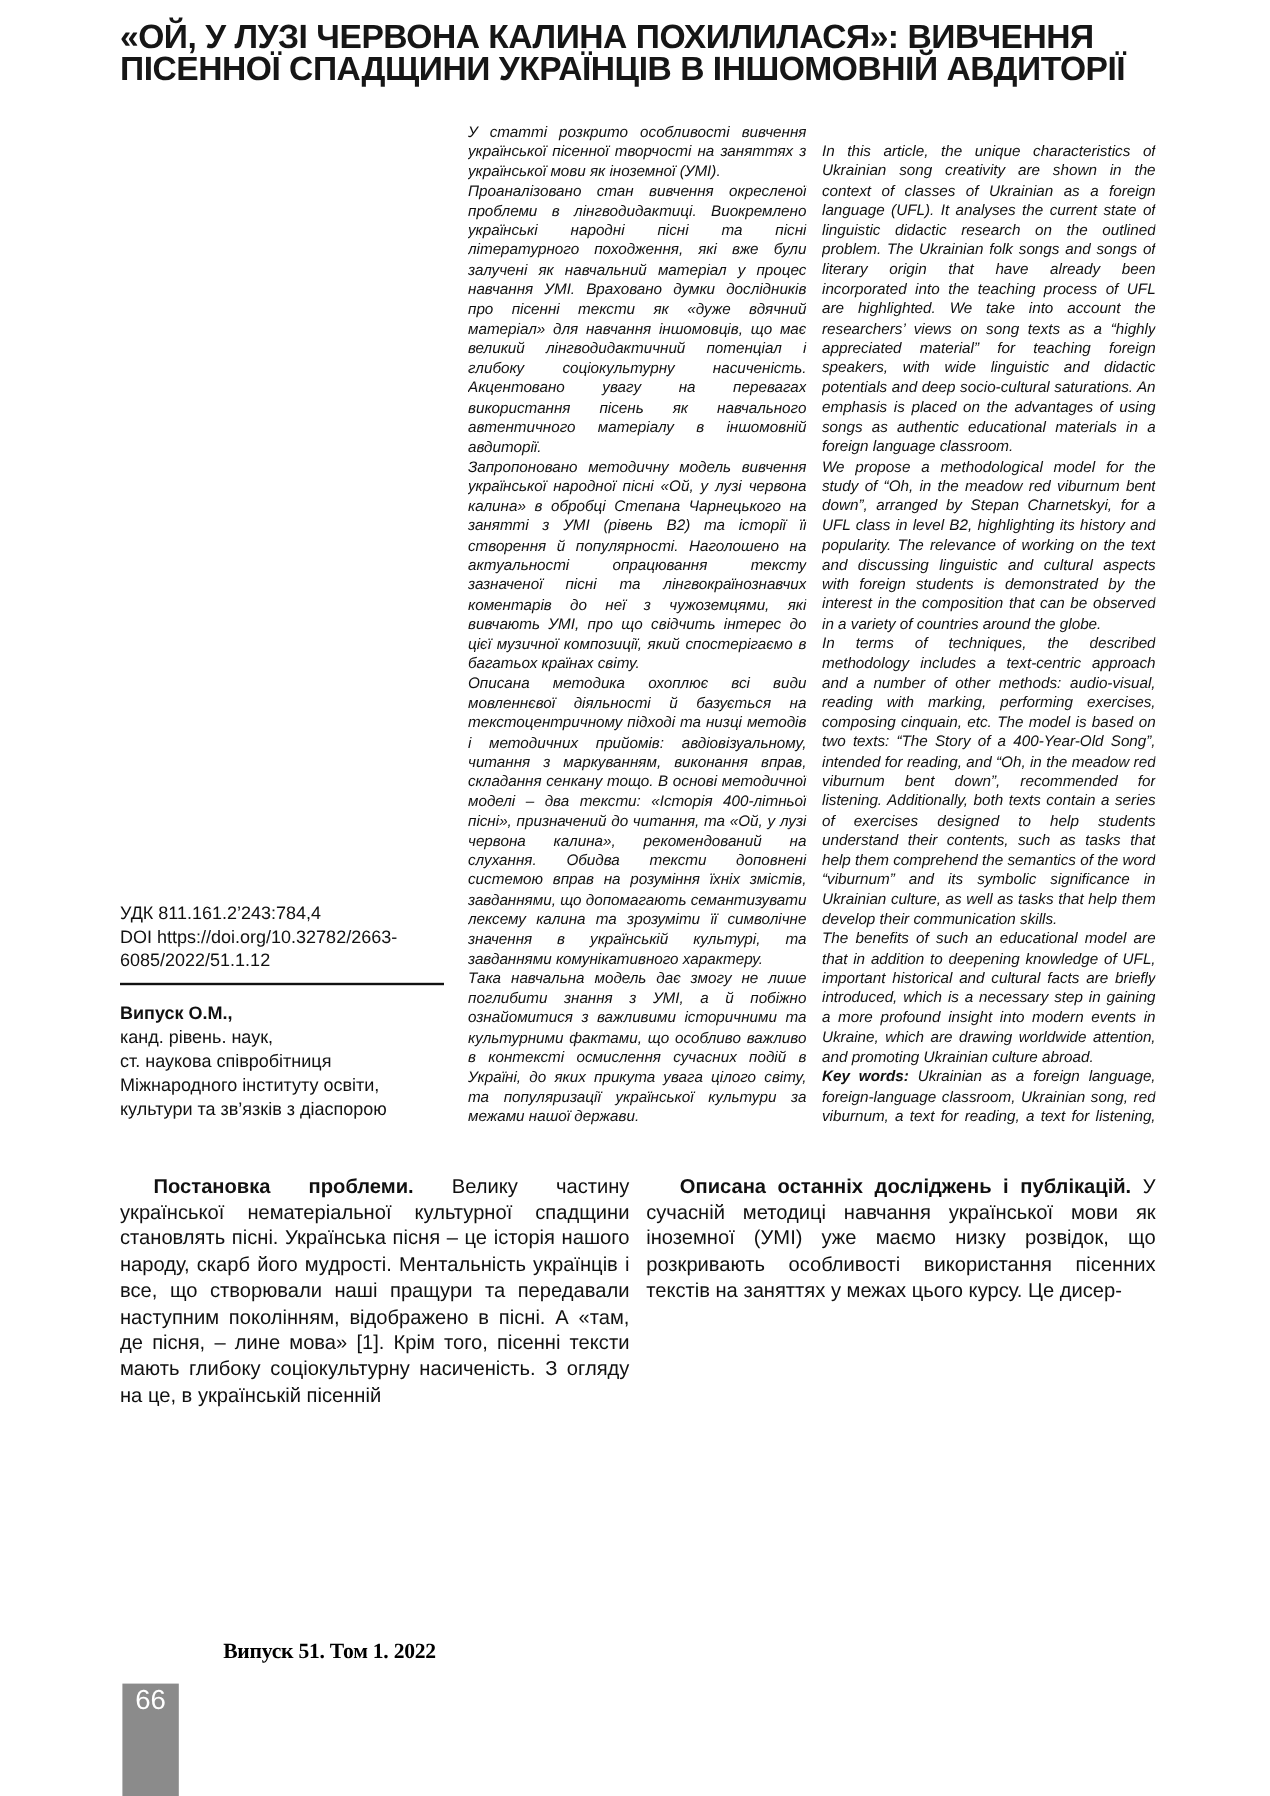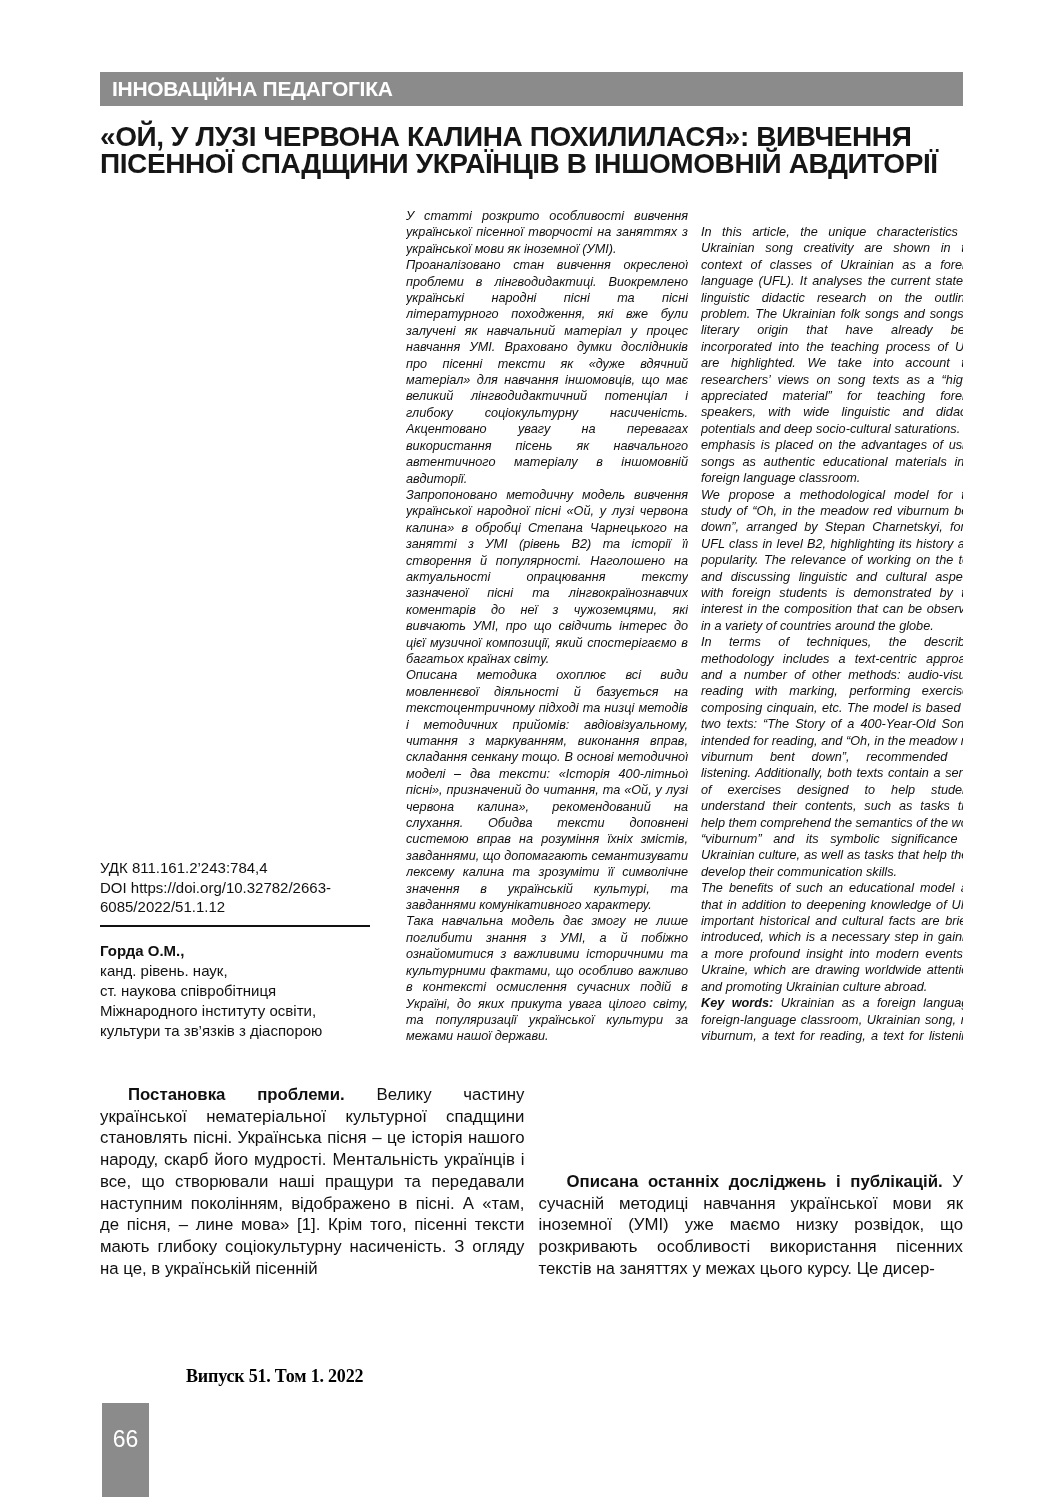--- a/index.html
+++ b/index.html
@@ -58,31 +58,30 @@
   .author-name { font-weight: bold; font-size: 15px; line-height: 20px; }
   .author-line { font-size: 15px; line-height: 20px; }
 
   .abs-col {
     font-style: italic;
     font-size: 12.7px;
     line-height: 16.4px;
     text-align: justify;
     overflow: hidden;
   }
-  .abs-uk { width: 282px; flex: 0 0 282px; margin-left: 36px; }
+  .abs-uk { width: 282px; flex: 0 0 282px; margin-left: 20px; }
   .abs-en { width: 278px; flex: 0 0 278px; margin-left: 13px; }
   .abs-col p { margin: 0; }
   .kw-label { font-weight: bold; }
   .en-gap { height: 16px; }
 
   .body-row {
     margin-top: 40px;
     display: flex;
     gap: 14px;
-    align-items: flex-end;
   }
   .body-col {
     flex: 1 1 0;
     font-size: 16.8px;
     line-height: 21.7px;
     text-align: justify;
     color: #101010;
   }
   .body-col p.indent { text-indent: 28px; }
   .lead-bold { font-weight: bold; }
@@ -90,57 +89,54 @@
   .page-badge {
     position: absolute;
     left: 102px;
     top: 1403px;
     width: 47px;
     height: 94px;
     background: #8b8b8b;
     color: #ffffff;
     font-size: 23px;
     text-align: center;
-    padding-top: 23px;
+    padding-top: 0;
   }
   .issue-label {
     position: absolute;
     left: 186px;
     top: 1366px;
     font-weight: bold;
     font-size: 18px;
     letter-spacing: -0.2px;
     color: #000000;
     font-family: Liberation Serif, serif;
   }
 </style>
 </head>
 <body>
 
 <div class="page">
   <div class="content">
 
-    <div class="banner">
-      <span>ІННОВАЦІЙНА ПЕДАГОГІКА</span>
-    </div>
 
     <div class="title-uk">
       <div class="title-line">«ОЙ, У ЛУЗІ ЧЕРВОНА КАЛИНА ПОХИЛИЛАСЯ»: ВИВЧЕННЯ</div>
       <div class="title-line">ПІСЕННОЇ СПАДЩИНИ УКРАЇНЦІВ В ІНШОМОВНІЙ АВДИТОРІЇ</div>
     </div>
 
 
     <div class="abstract-row">
 
       <div class="meta-col">
         <div class="udk">УДК 811.161.2’243:784,4</div>
         <div class="doi-line">DOI https://doi.org/10.32782/2663-</div>
         <div class="doi-line">6085/2022/51.1.12</div>
         <div class="meta-rule"></div>
-        <div class="author-name">Горда О.М.,</div>
+        <div class="author-name">Випуск О.М.,</div>
         <div class="author-line">канд. рівень. наук,</div>
         <div class="author-line">ст. наукова співробітниця</div>
         <div class="author-line">Міжнародного інституту освіти,</div>
         <div class="author-line">культури та зв’язків з діаспорою</div>
         <div class="author-line">Національного університету</div>
 
       </div>
 
       <div class="abs-col abs-uk">
         <p>У статті розкрито особливості вивчення української пісенної творчості на заняттях з української мови як іноземної (УМІ).</p>

